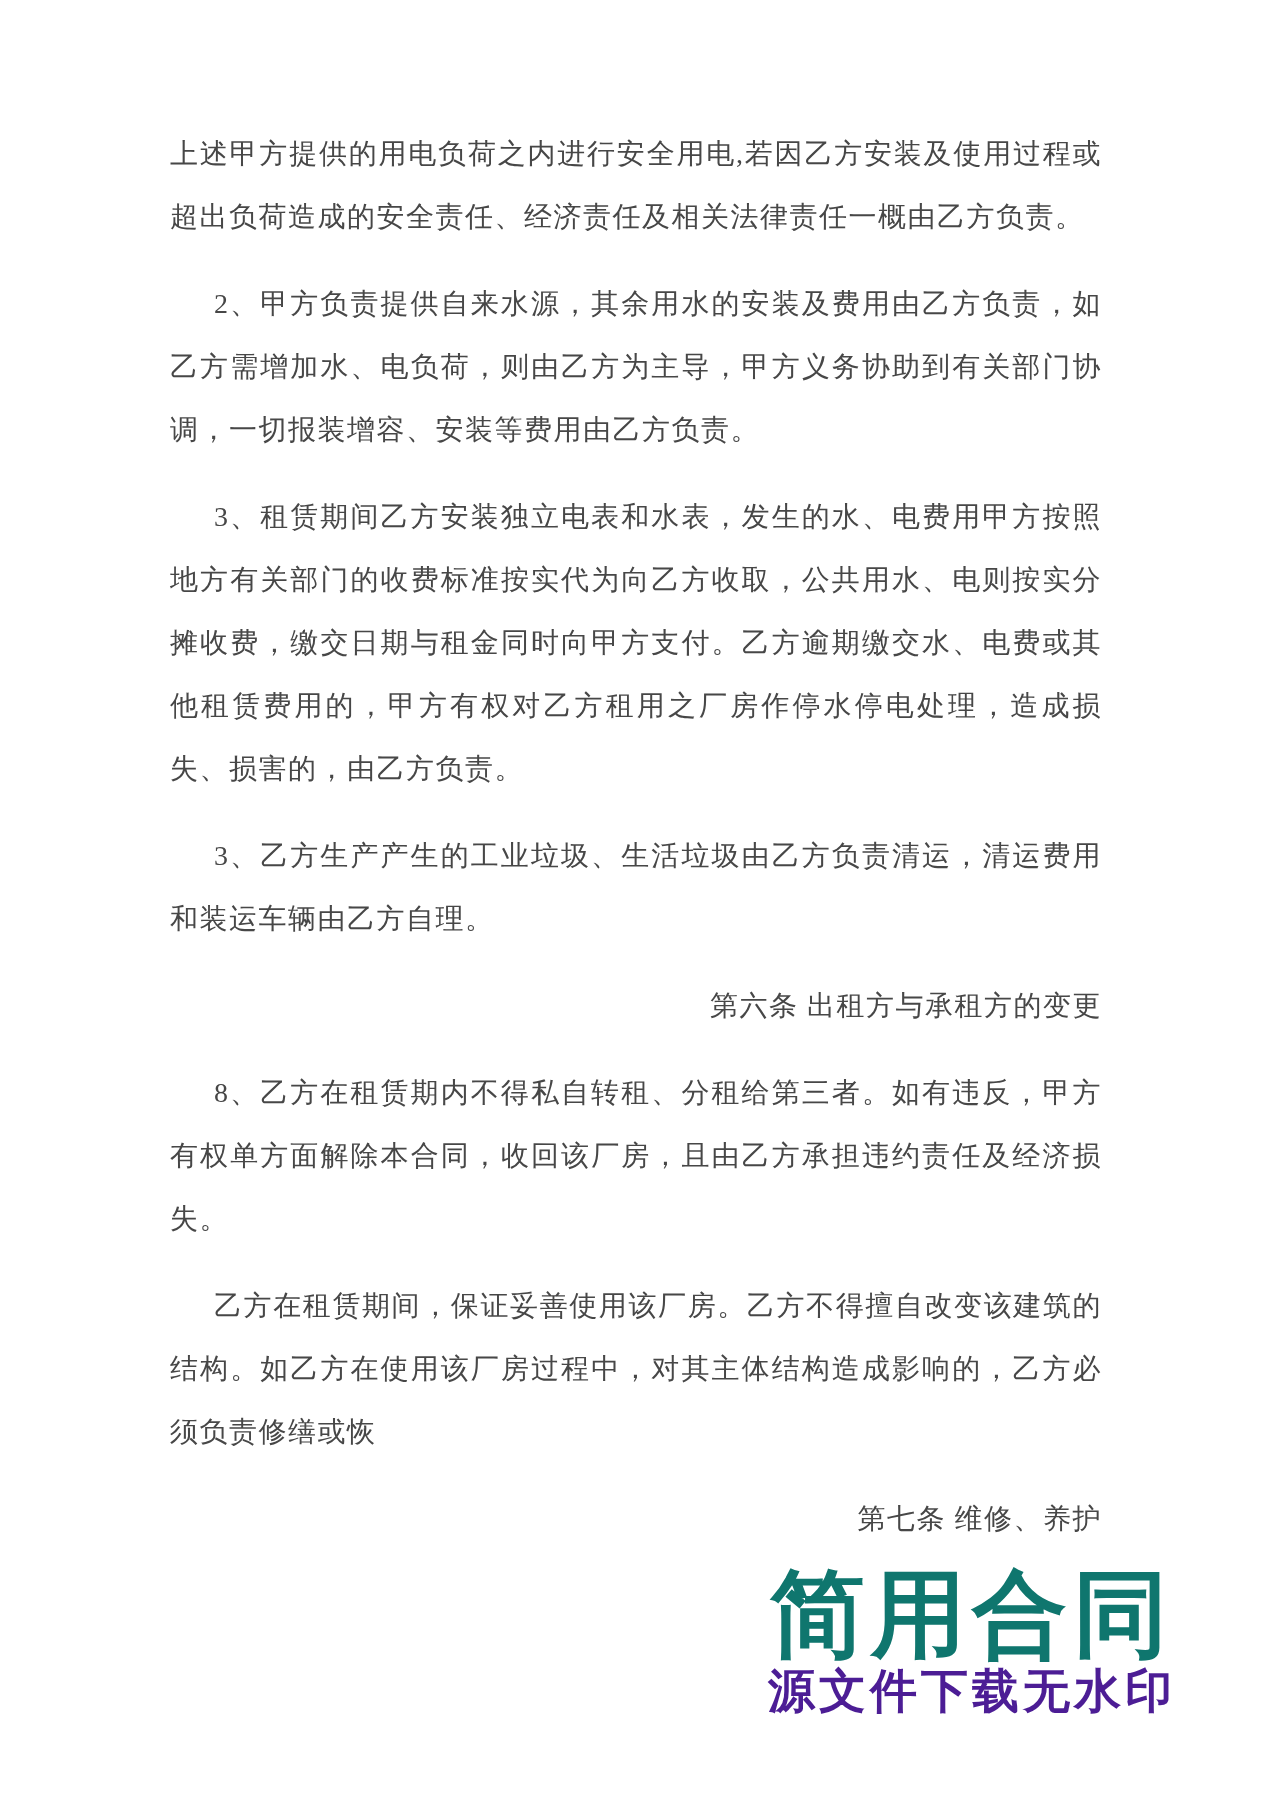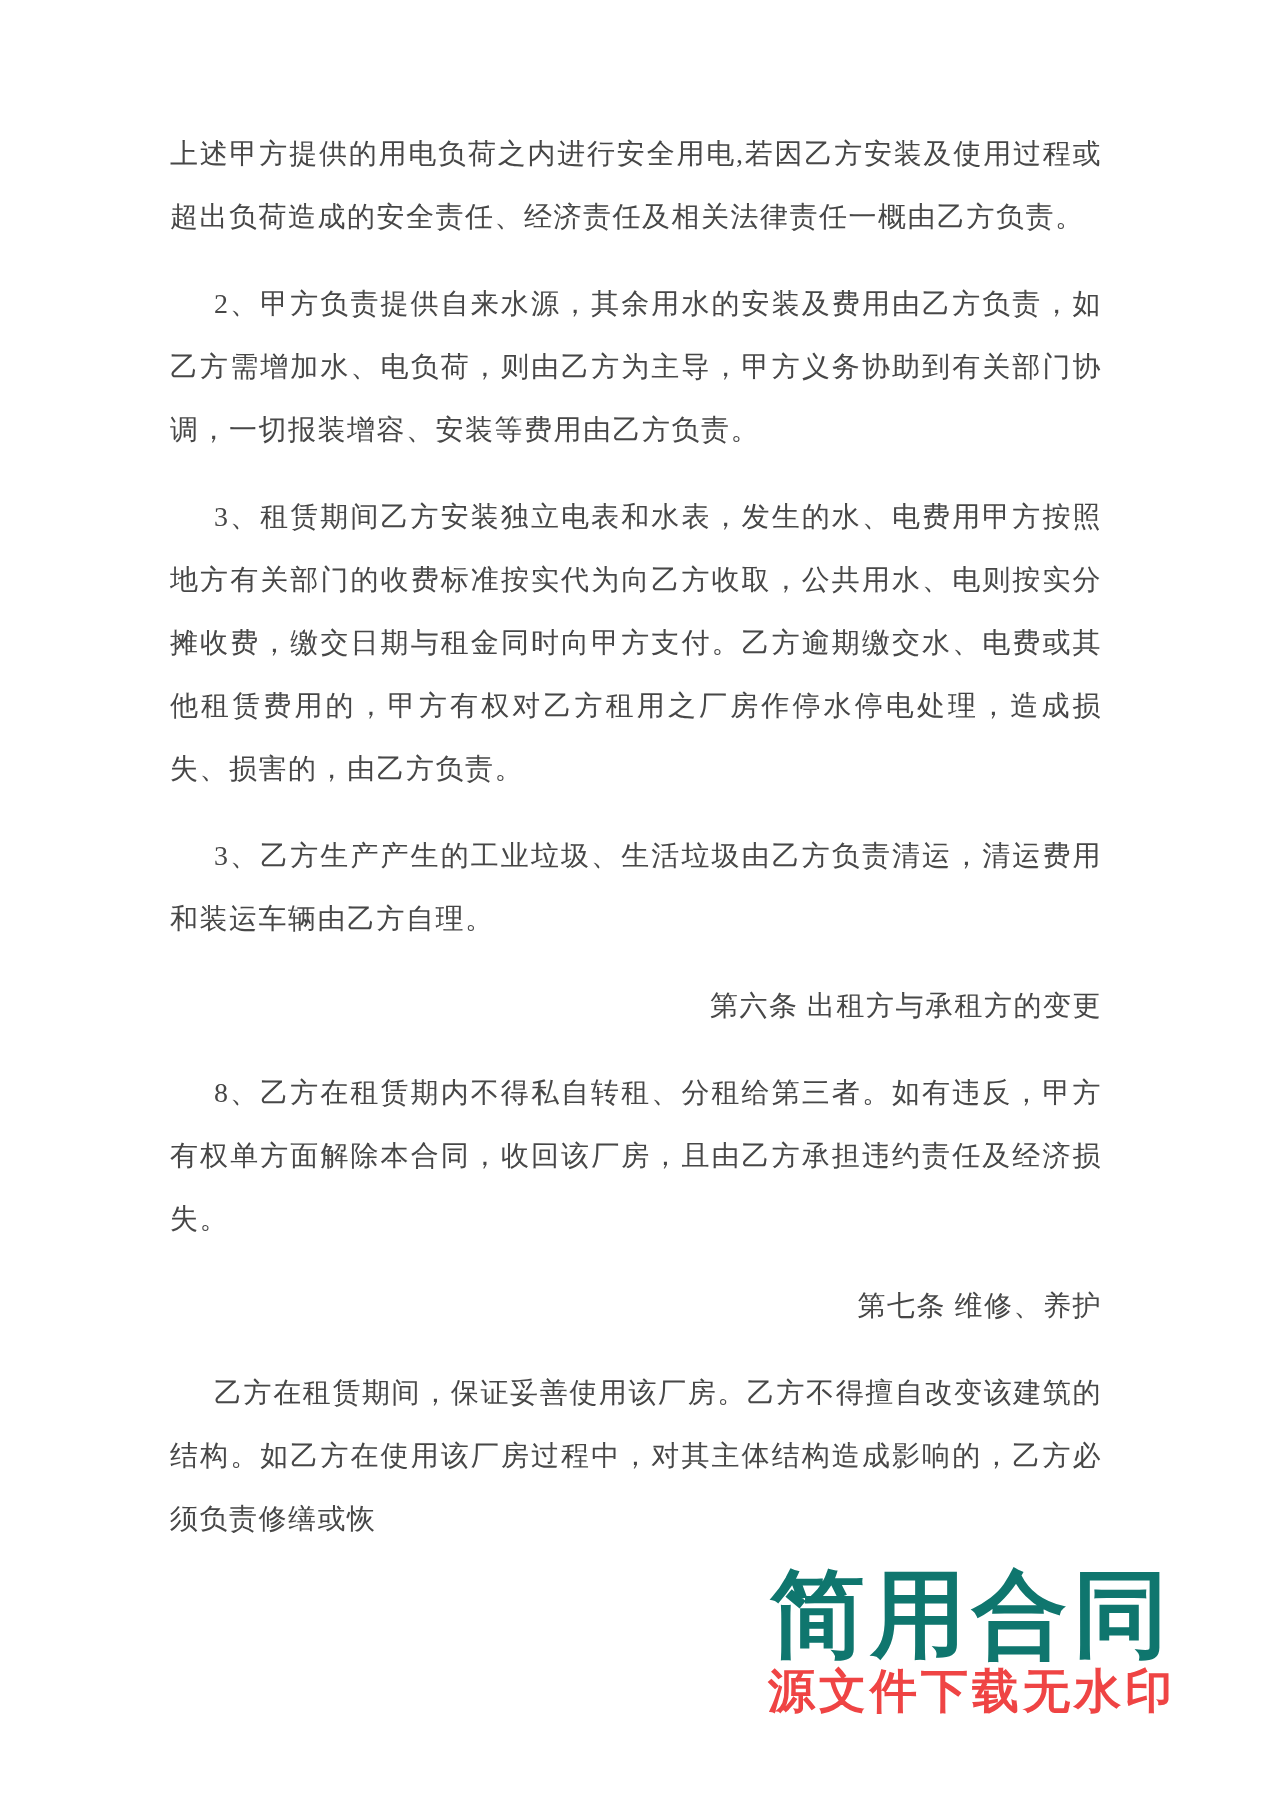--- a/index.html
+++ b/index.html
@@ -63,20 +63,20 @@
 <body>
 
 <div class="page">
   <div class="content" id="paragraphs">
       <p class="para no-indent">上述甲方提供的用电负荷之内进行安全用电,若因乙方安装及使用过程或超出负荷造成的安全责任、经济责任及相关法律责任一概由乙方负责。</p>
       <p class="para">2、甲方负责提供自来水源，其余用水的安装及费用由乙方负责，如乙方需增加水、电负荷，则由乙方为主导，甲方义务协助到有关部门协调，一切报装增容、安装等费用由乙方负责。</p>
       <p class="para">3、租赁期间乙方安装独立电表和水表，发生的水、电费用甲方按照地方有关部门的收费标准按实代为向乙方收取，公共用水、电则按实分摊收费，缴交日期与租金同时向甲方支付。乙方逾期缴交水、电费或其他租赁费用的，甲方有权对乙方租用之厂房作停水停电处理，造成损失、损害的，由乙方负责。</p>
       <p class="para">3、乙方生产产生的工业垃圾、生活垃圾由乙方负责清运，清运费用和装运车辆由乙方自理。</p>
       <p class="para heading">第六条 出租方与承租方的变更</p>
       <p class="para">8、乙方在租赁期内不得私自转租、分租给第三者。如有违反，甲方有权单方面解除本合同，收回该厂房，且由乙方承担违约责任及经济损失。</p>
+      <p class="para">乙方在租赁期间，保证妥善使用该厂房。乙方不得擅自改变该建筑的结构。如乙方在使用该厂房过程中，对其主体结构造成影响的，乙方必须负责修缮或恢</p>
       <p class="para heading">第七条 维修、养护</p>
-      <p class="para">乙方在租赁期间，保证妥善使用该厂房。乙方不得擅自改变该建筑的结构。如乙方在使用该厂房过程中，对其主体结构造成影响的，乙方必须负责修缮或恢</p>
     </div>
   <div class="watermark">
     <div class="wm-title" style="color: #0f766e; text-align: center;">简用合同</div>
-    <div class="wm-sub" style="color: #ef4444;">源文件下载无水印</div>
+    <div class="wm-sub" style="color: #4c1d95;">源文件下载无水印</div>
   </div>
 </div>
 
 </body></html>

